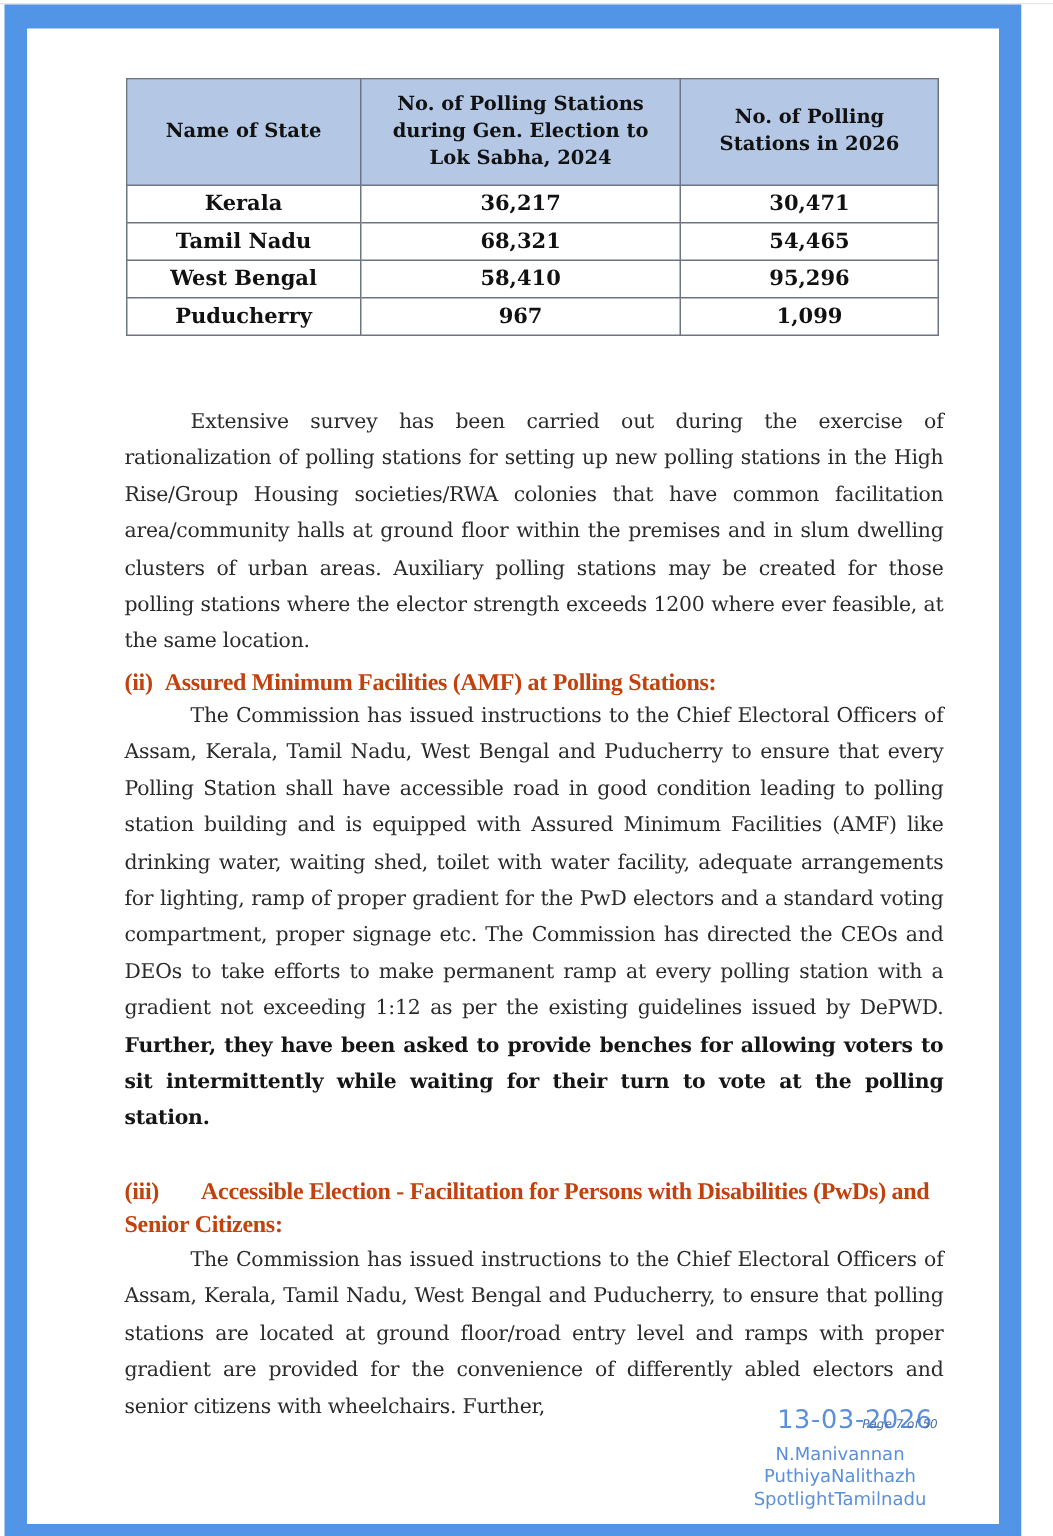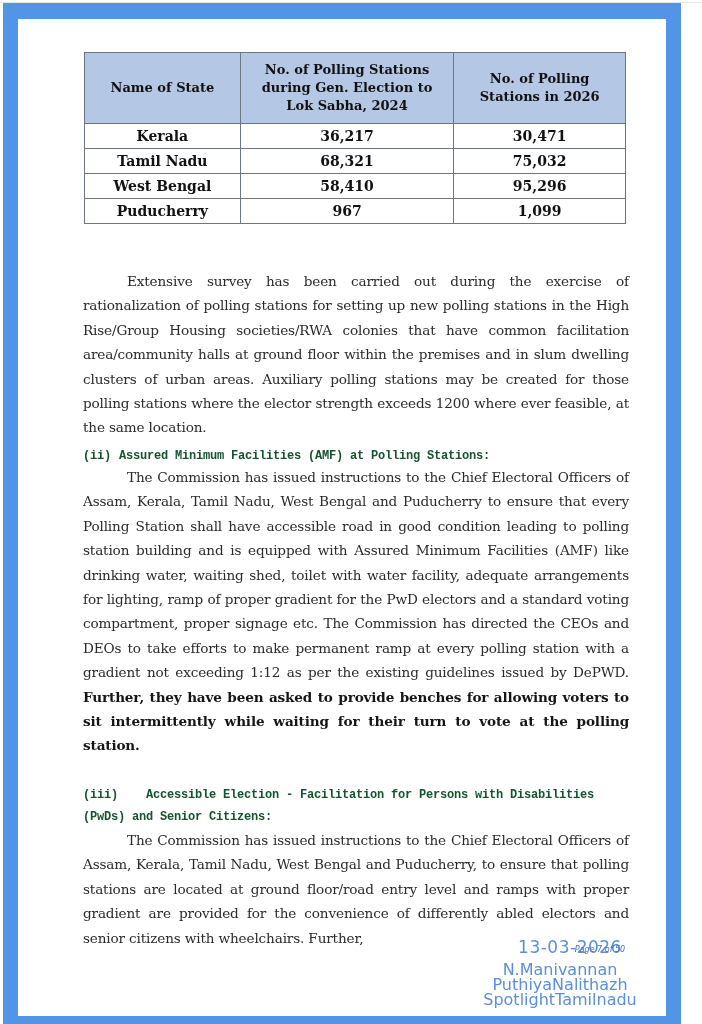--- a/index.html
+++ b/index.html
@@ -39,33 +39,33 @@
   table.ps col.c3 { width: 172px; }
 
   .body-text {
     position: absolute; left: 83px; width: 546px;
     font-family: "DejaVu Serif", serif; font-size: 13.6px; line-height: 24.4px;
     color: #2a2a2a; text-align: justify; letter-spacing: -0.15px;
   }
   .body-text p { margin: 0; text-indent: 44px; }
   .heading {
     position: absolute; left: 83px; width: 546px;
-    font-family: Liberation Mono, monospace; font-weight: bold; font-size: 12px; line-height: 22px;
-    color: #14532d; letter-spacing: -0.2px;
+    font-family: Liberation Serif, serif; font-weight: bold; font-size: 16px; line-height: 22px;
+    color: #c2410c; letter-spacing: -0.2px;
   }
   .heading .num { display: inline-block; margin-right: 8px; }
   .heading.h3 .num { margin-right: 28px; }
   .bold-run { font-weight: bold; color: #151515; }
 
   .watermark {
     position: absolute; font-family: "DejaVu Sans", sans-serif; color: #5b8fd9; text-align: center;
   }
   .wm-date { left: 505px; top: 937px; width: 130px; font-size: 17px; letter-spacing: 0.5px; }
   .wm-page { left: 568px; top: 945px; width: 64px; font-size: 8px; color: #4a6ea8; font-style: italic; }
-  .wm-name { left: 470px; top: 962px; width: 180px; font-size: 16px; line-height: 15px; }
+  .wm-name { left: 470px; top: 962px; width: 180px; font-size: 12px; line-height: 15px; }
 </style>
 </head>
 <body>
 
 <div class="edge-line"></div>
 <div class="frame"></div>
 <div class="edge-right"></div>
 <div class="page"></div>
 
 <table class="ps">
@@ -83,21 +83,21 @@
   </thead>
   <tbody>
     <tr>
       <td>Kerala</td>
       <td>36,217</td>
       <td>30,471</td>
     </tr>
     <tr>
       <td>Tamil Nadu</td>
       <td>68,321</td>
-      <td>75,032</td>
+      <td>54,465</td>
     </tr>
     <tr>
       <td>West Bengal</td>
       <td>58,410</td>
       <td>95,296</td>
     </tr>
     <tr>
       <td>Puducherry</td>
       <td>967</td>
       <td>1,099</td>

